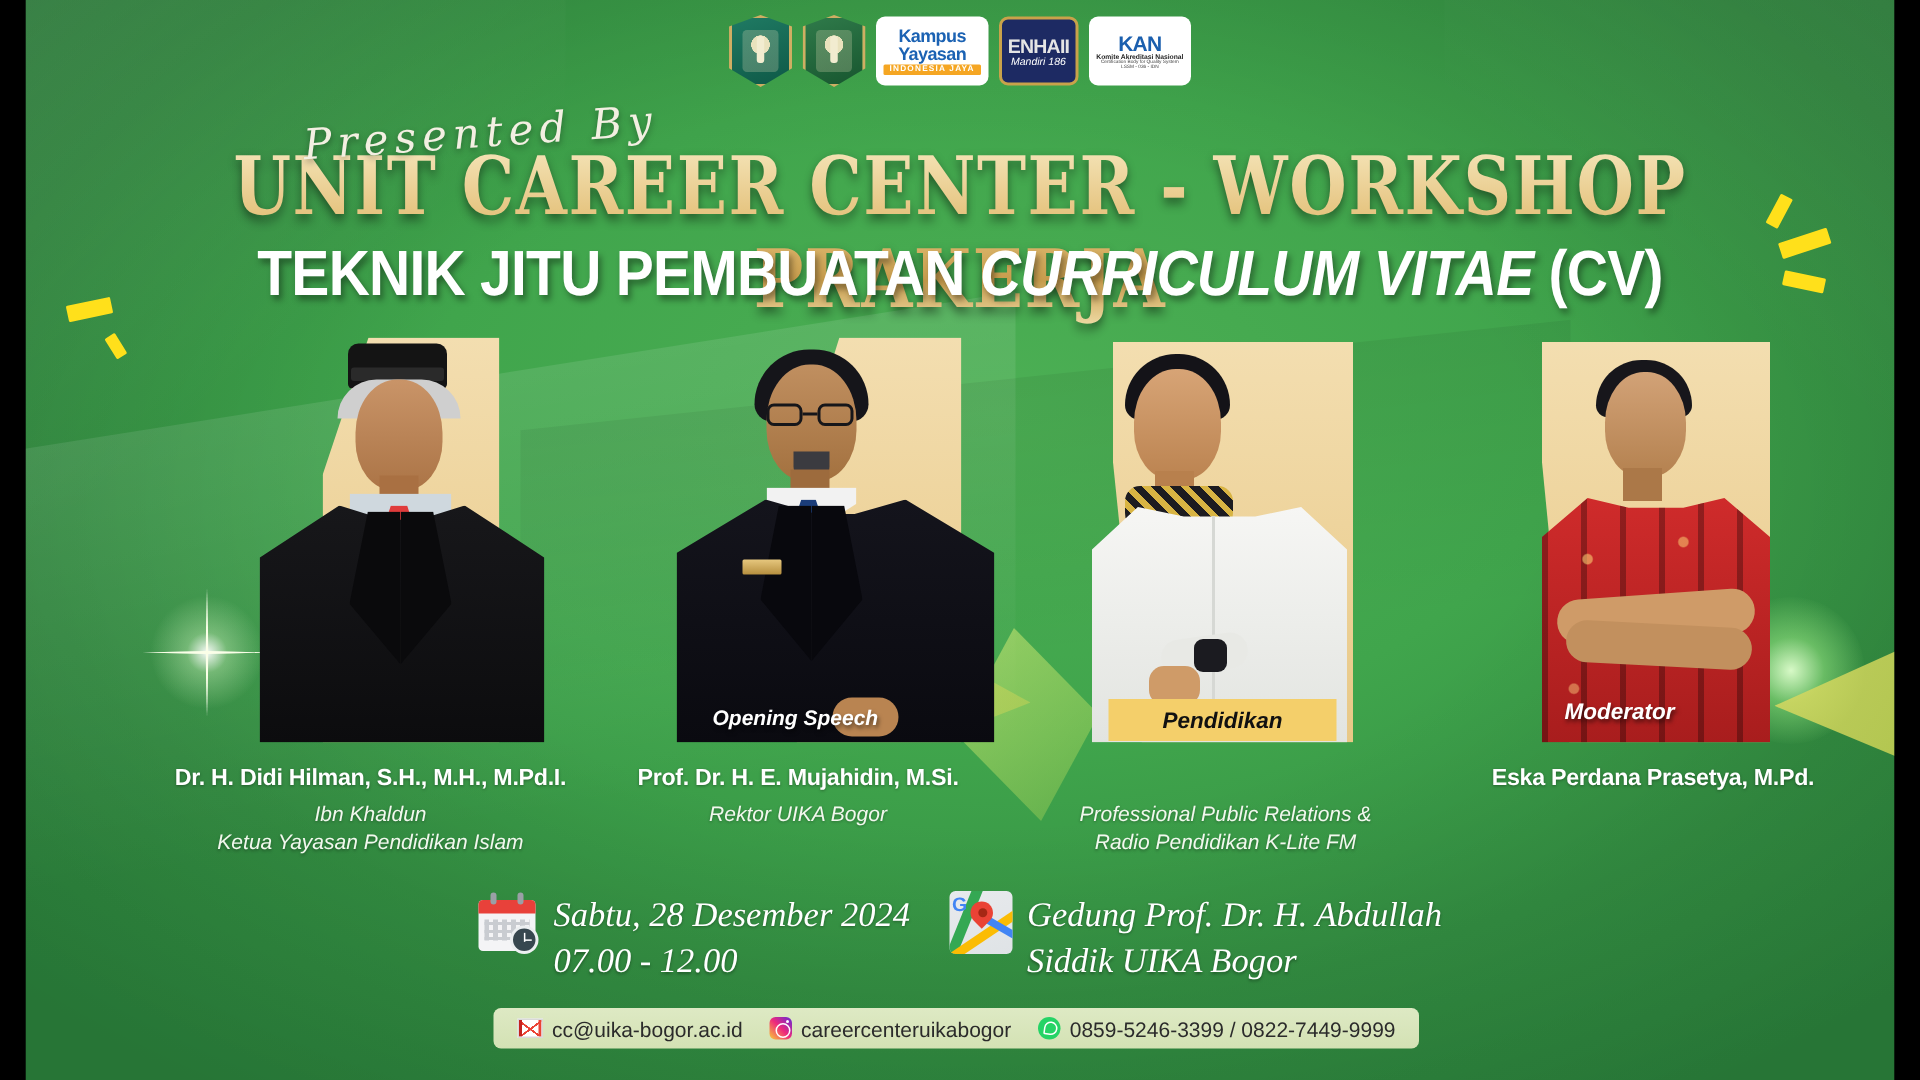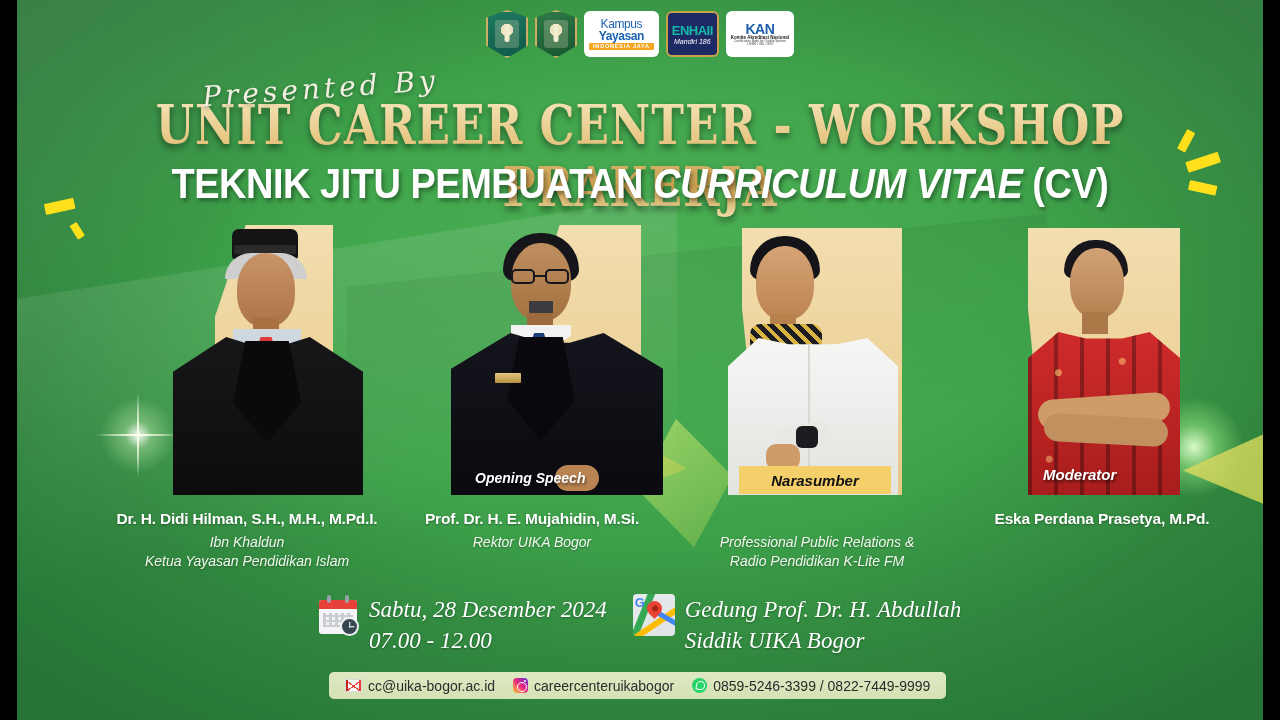--- a/index.html
+++ b/index.html
@@ -66,25 +66,25 @@
   }
   .shield-inner:after{
     content:""; position:absolute; left:50%; top:4px; transform:translateX(-50%);
     width:5px; height:18px; background:#f2ecd0; border-radius:2px;
   }
   .logo-card {
     height:46px; background:#fff; border-radius:6px;
     display:flex; flex-direction:column; align-items:center; justify-content:center;
     padding:2px 5px; line-height:1;
   }
-  .km-1 { color:#1b62b3; font-weight:normal; font-size:12px; letter-spacing:-.4px; }
+  .km-1 { color:#1b62b3; font-weight:bold; font-size:12px; letter-spacing:-.4px; }
   .km-2 { color:#1b62b3; font-weight:bold; font-size:12px; letter-spacing:-.4px; }
   .km-3 { background:#f5a623; color:#fff; font-size:5.5px; font-weight:bold; letter-spacing:.8px; padding:1px 4px; margin-top:1px; border-radius:1px;}
   .enhaii { background:#1d2a63; border:2px solid #c8a24a; padding:2px 4px; }
-  .enhaii .e1 { color:#14b8a6; background:#1d2a63; font-weight:bold; font-size:13px; letter-spacing:-.5px; -webkit-text-stroke:0; }
+  .enhaii .e1 { color:#e5e5e5; background:#1d2a63; font-weight:bold; font-size:13px; letter-spacing:-.5px; -webkit-text-stroke:0; }
   .enhaii .e2 { color:#fff; font-size:7px; font-style:italic; margin-top:1px; }
   .kan .k1 { color:#1b5fae; font-weight:bold; font-size:14px; letter-spacing:-.5px; }
   .kan .k2 { color:#222; font-weight:bold; font-size:4.5px; }
   .kan .k3 { color:#444; font-size:3.2px; }
   .kan .k4 { color:#444; font-size:3.2px; }
 
   
   #presented {
     position:absolute; left:185px; top:72px; z-index:32;
     font-family:"DejaVu Serif", serif; font-style:italic;
@@ -391,21 +391,21 @@
         <div style="position:absolute; left:48px; top:120px; width:16px; height:34px; background:repeating-linear-gradient(30deg,#1d1c20 0 4px,#d8b443 4px 7px);"></div>
 
         <div style="position:absolute; left:6px; top:110px; width:170px; height:157px; background:linear-gradient(180deg,#f6f6f4,#e2e4e0); clip-path:polygon(18% 0, 36% 4%, 64% 4%, 82% 0, 100% 18%, 100% 100%, 0 100%, 0 18%);"></div>
         <div style="position:absolute; left:86px; top:116px; width:2px; height:140px; background:#d6d8d4;"></div>
 
         <div style="position:absolute; left:52px; top:196px; width:58px; height:24px; background:#e8e9e5; border-radius:12px; transform:rotate(-8deg);"></div>
         <div style="position:absolute; left:74px; top:198px; width:22px; height:22px; background:#1b1b20; border-radius:6px;"></div>
         <div style="position:absolute; left:44px; top:216px; width:34px; height:26px; background:#cf9b68; border-radius:10px;"></div>
       </div>
     </div>
-    <div class="badge-gold" style="left:722px; top:466px; width:152px; height:28px;">Narasumber</div>
+    <div class="badge-gold" style="left:722px; top:466px; width:152px; height:28px;">Pendidikan</div>
     <div class="sp-role" style="left:660px; top:533px; width:280px;">
       <div>Professional Public Relations &amp;</div>
       <div>Radio Pendidikan K-Lite FM</div>
     </div>
 
     <div class="speaker" style="left:1005px; top:228px; width:165px; height:267px;">
       <div class="gold-panel c" style="left:6px; top:0; width:152px; height:267px;"></div>
       <div class="person" style="left:0; width:165px; height:267px;">
         <div style="position:absolute; left:42px; top:12px; width:64px; height:38px; background:#17161b; border-radius:32px 32px 8px 8px;"></div>
         <div class="p-head" style="left:48px; top:20px; width:54px; height:70px; background:linear-gradient(180deg,#d2a277,#b4814f);"></div>

